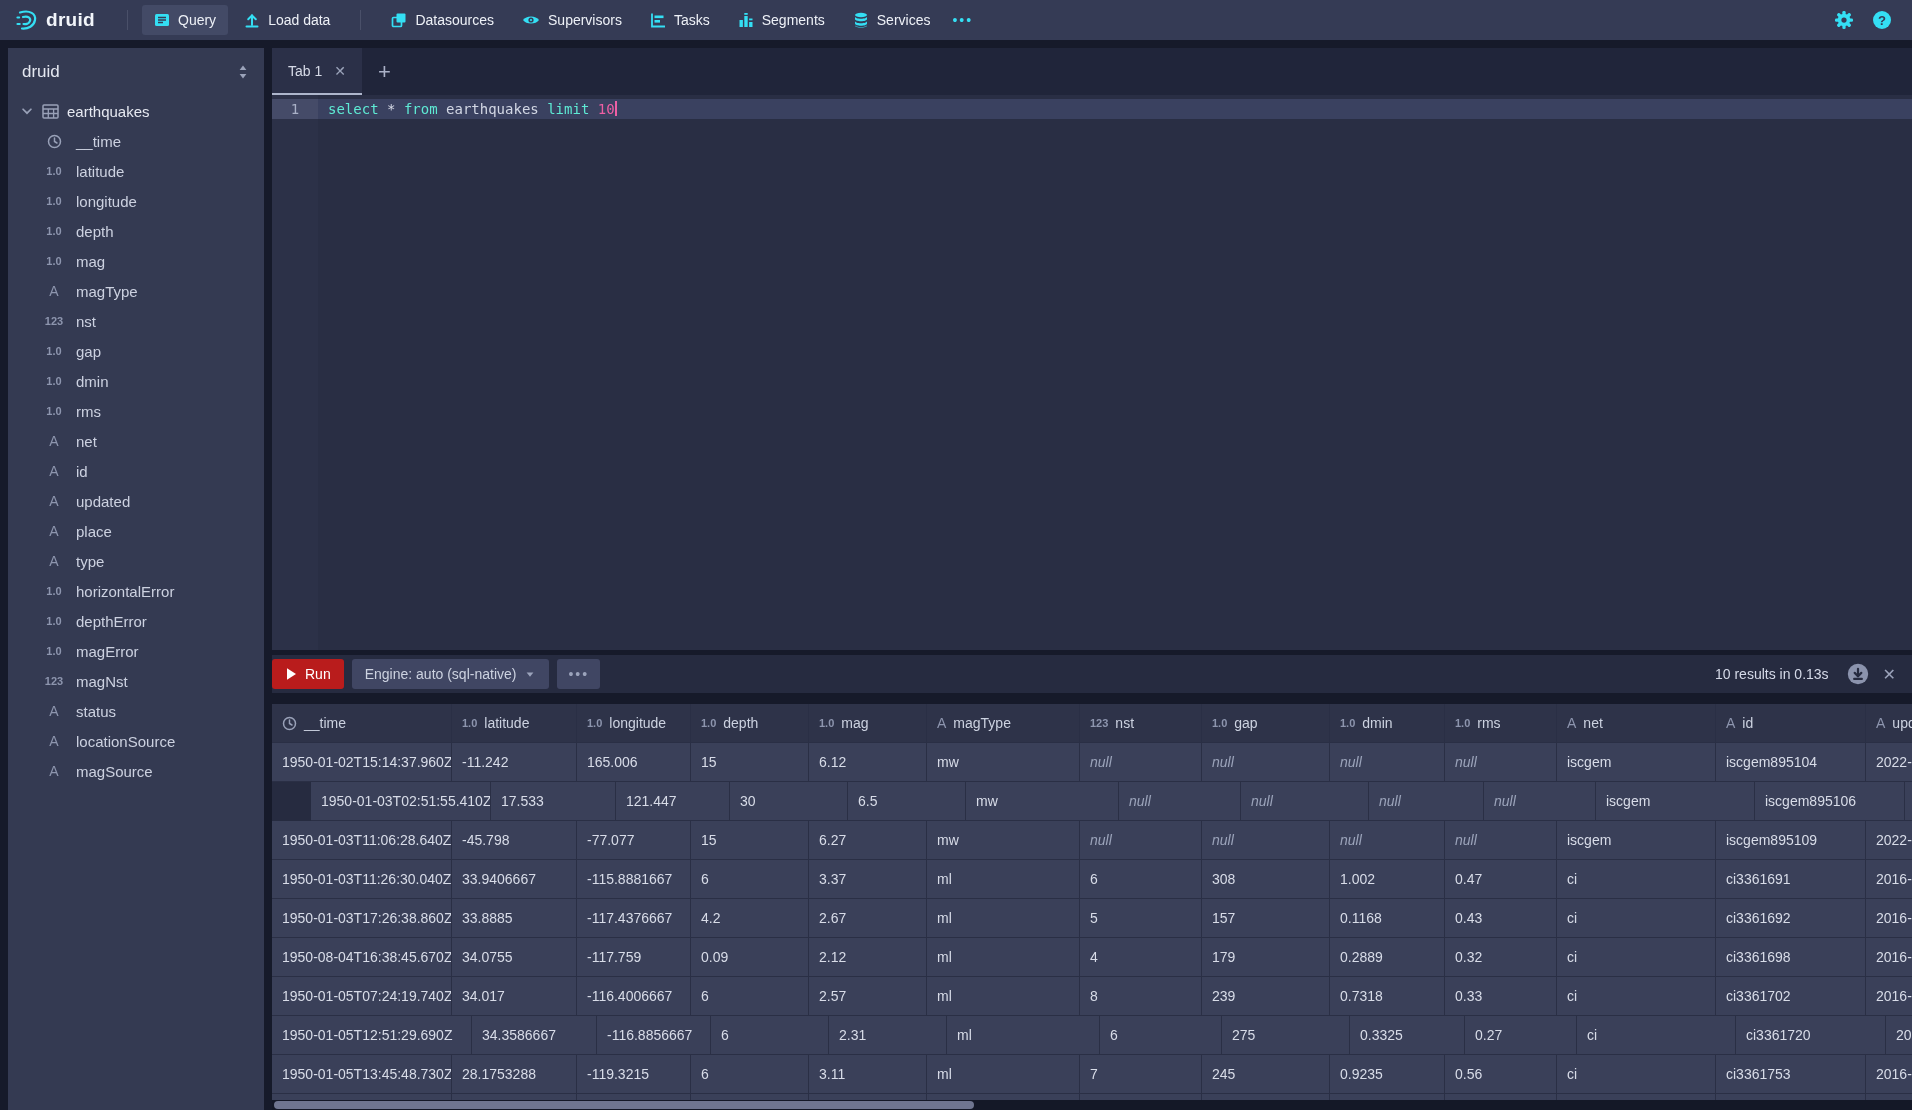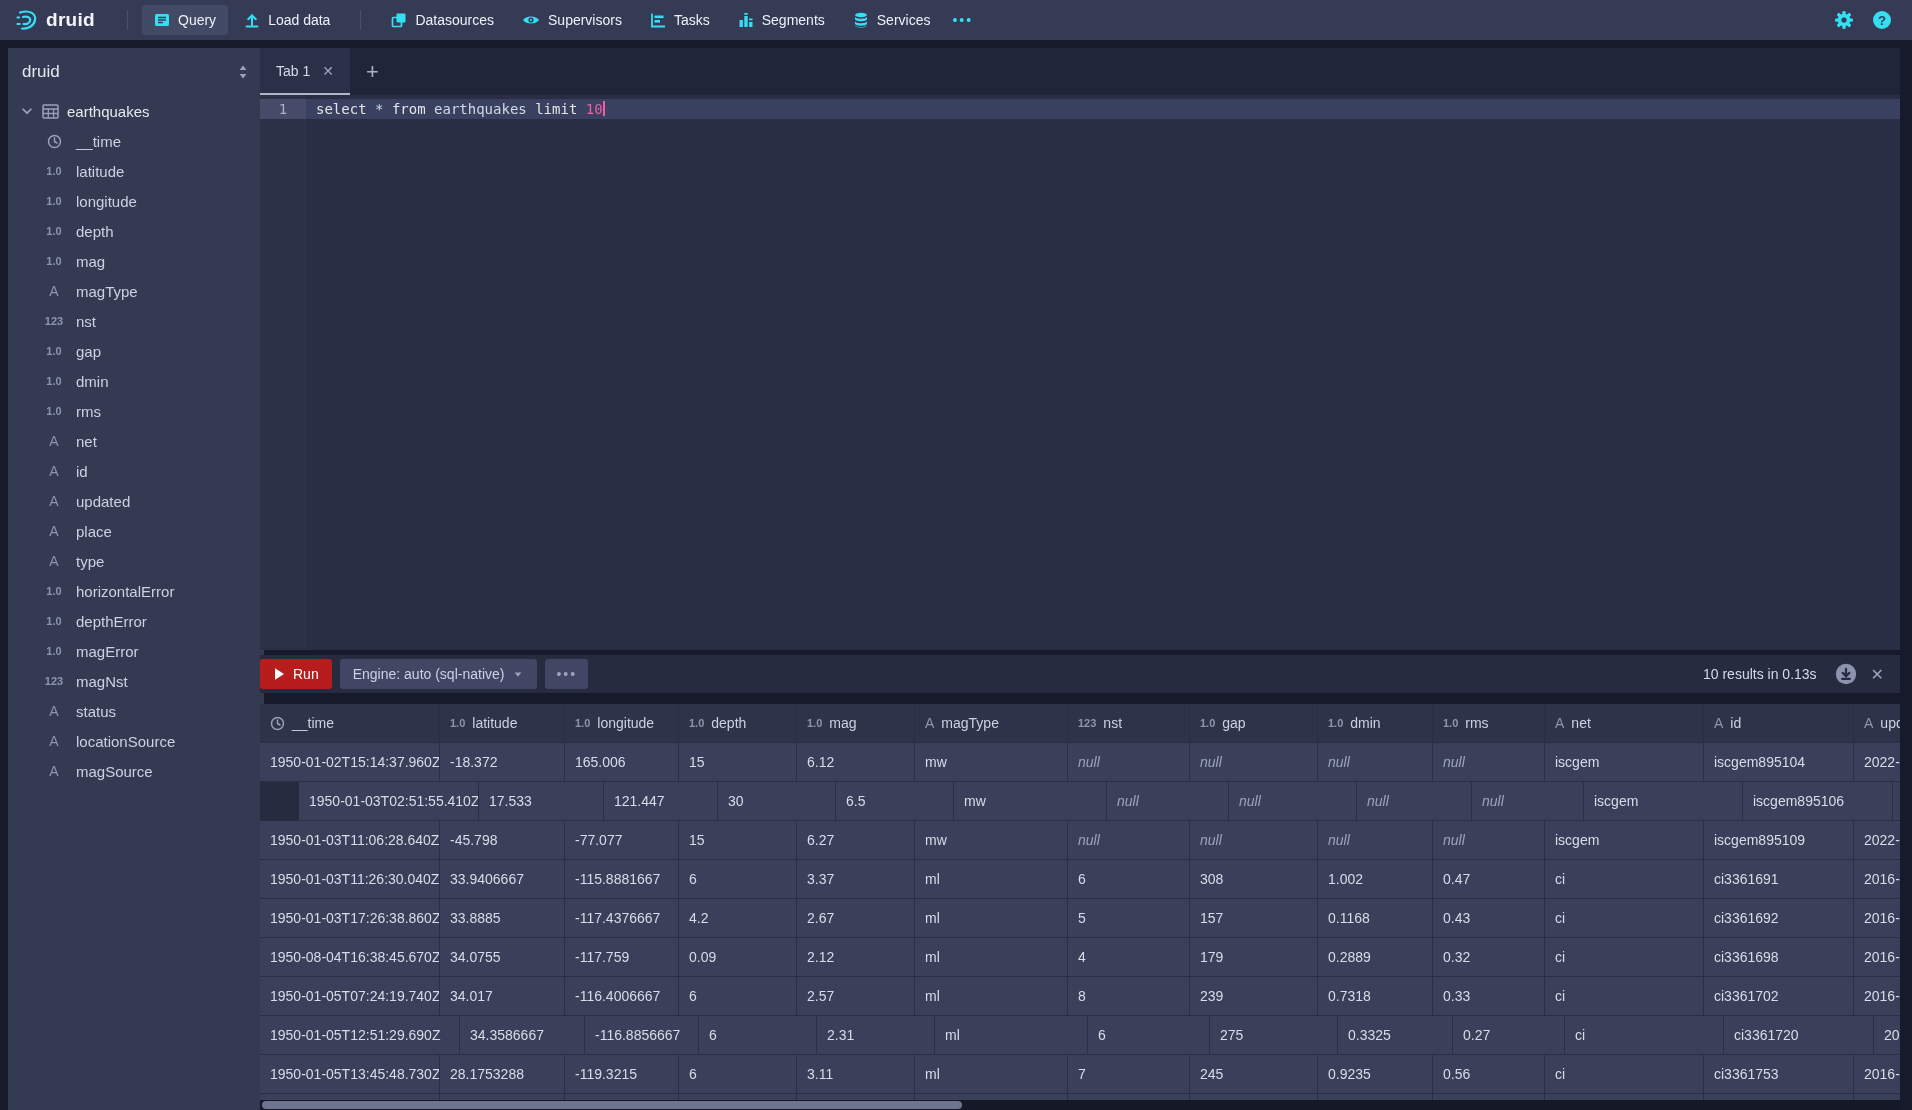--- a/index.html
+++ b/index.html
@@ -46,21 +46,21 @@
   .tree-ds { padding-left:12px; gap:8px; color:#e6e9f1; }
   .tree-col { padding-left:34px; gap:10px; color:#ccd1e0; }
   .type-ic {
     width:24px; min-width:24px; text-align:center; color:#8d95ae;
     font-size:11px; font-weight:bold;
   }
   .type-ic.str { font-size:14px; font-weight:normal; }
 
   
   .main {
-    position:absolute; left:260px; top:48px; width:1640px; height:1062px;
+    position:absolute; left:272px; top:48px; width:1640px; height:1062px;
     display:flex; flex-direction:column;
   }
 
   
   .tabbar { height:47px; background:#20253a; display:flex; align-items:stretch; }
   .tab {
     display:flex; align-items:center; gap:12px; padding:0 16px;
     background:#2b3048; border-bottom:2px solid #aeb6cc; cursor:pointer;
     font-size:14px; color:#d6dae7;
   }
@@ -69,21 +69,21 @@
 
   
   .editor { flex:1; background:#292e44; position:relative; overflow:hidden; }
   .gutter-strip { position:absolute; left:0; top:0; width:46px; height:100%; background:#2c3148; }
   .ed-line { position:relative; display:flex; height:20px; margin-top:4px;
     font-family:"DejaVu Sans Mono", monospace; font-size:14px; line-height:20px; }
   .ed-line.active .gutter-num { background:#454b68; }
   .ed-line.active .code { background:#3a4160; }
   .gutter-num { width:46px; text-align:center; color:#aab1c7; background:#2c3148; }
   .code { flex:1; padding-left:10px; white-space:pre; }
-  .tk-kw { color:#e5e5e5;margin-top:45px; }
+  .tk-kw { color:#5eead4;margin-top:45px; }
   .tk-plain { color:#d7dbe7; }
   .tk-ident { color:#d2d7e4; }
   .tk-num { color:#ee5fa4; }
   .cursor { display:inline-block; width:2px; height:15px; background:#ee5fa4; vertical-align:-2px; }
 
   
   .runbar {
     height:38px; margin-top:5px; background:#262b40;
     display:flex; align-items:center; padding:0 10px 0 0; gap:8px;
   }
@@ -463,21 +463,21 @@
             <span class="type-ic str">A</span>
             <span>id</span>
           </div>
           <div class="tcell" style="width: 170px;">
             <span class="type-ic str">A</span>
             <span>updated</span>
           </div>
         </div>
         <div class="trow">
           <div class="tcell" style="width: 180px;">1950-01-02T15:14:37.960Z</div>
-          <div class="tcell" style="width: 125px;">-18.372</div>
+          <div class="tcell" style="width: 125px;">-11.242</div>
           <div class="tcell" style="width: 114px;">165.006</div>
           <div class="tcell" style="width: 118px;">15</div>
           <div class="tcell" style="width: 118px;">6.12</div>
           <div class="tcell" style="width: 153px;">mw</div>
           <div class="tcell null" style="width: 122px;">null</div>
           <div class="tcell null" style="width: 128px;">null</div>
           <div class="tcell null" style="width: 115px;">null</div>
           <div class="tcell null" style="width: 112px;">null</div>
           <div class="tcell" style="width: 159px;">iscgem</div>
           <div class="tcell" style="width: 150px;">iscgem895104</div>

